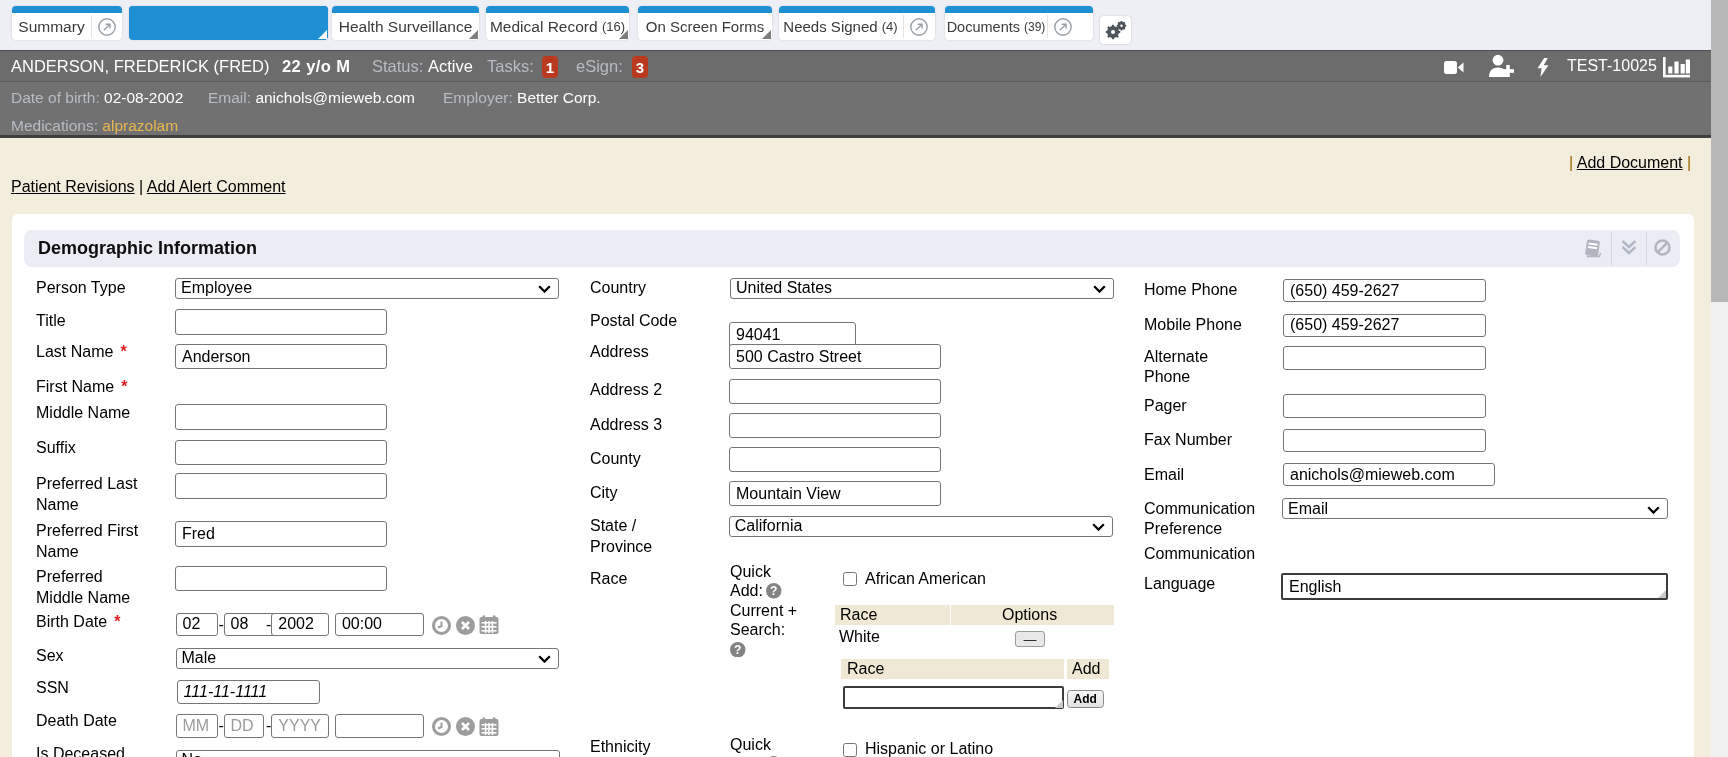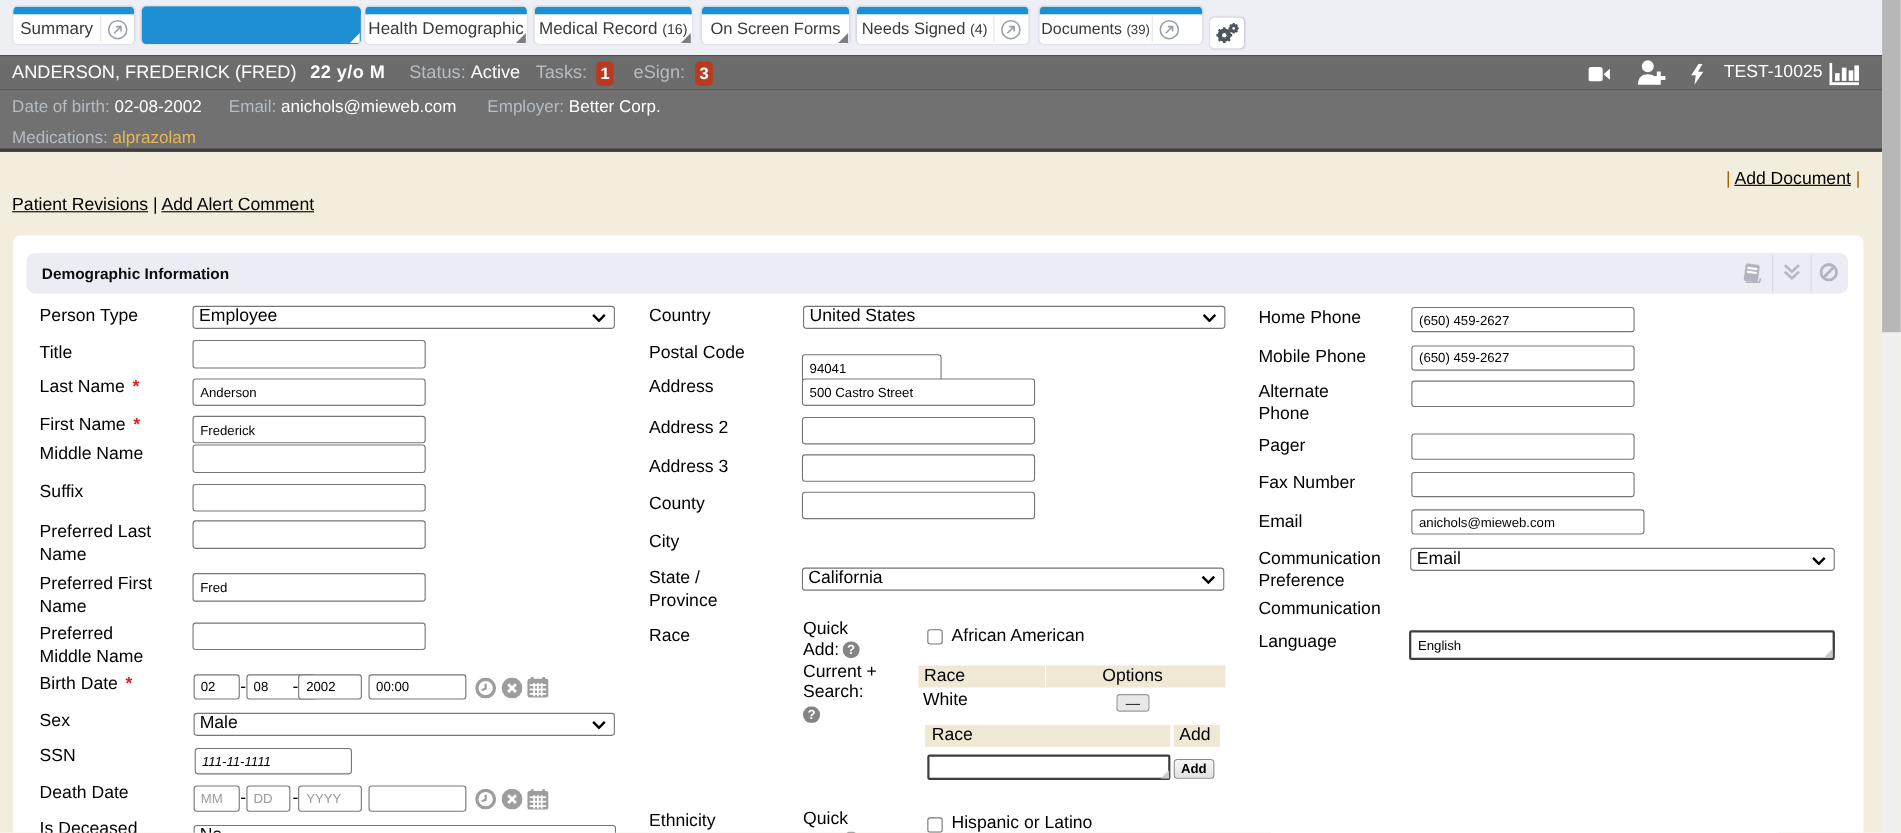--- a/index.html
+++ b/index.html
@@ -23,26 +23,26 @@
 #hdr2 { position:absolute; left:0; top:81px; width:1711px; height:57px; background:#717171; border-top:1px solid #5c5c5c; border-bottom:3px solid #3f3f3f; }
 .wh { color:#fff; } .gl { color:#b6bcc2; }
 .h1t { position:absolute; top:0; height:30px; display:flex; align-items:center; font-size:16.5px; white-space:nowrap; }
 .h2t { position:absolute; height:25px; display:flex; align-items:center; font-size:15.5px; white-space:nowrap; }
 .badge { position:absolute; top:5px; width:16px; height:22px; background:#b93a1e; border-radius:4px; color:#fff; font-weight:bold; font-size:15px; display:flex; align-items:center; justify-content:center; }
 
 .blink { color:#000; text-decoration:underline; }
 
 #panel { position:absolute; left:12px; top:214px; width:1682px; height:543px; background:#fff; border-radius:6px 6px 0 0; }
 #band { position:absolute; left:12px; top:16px; width:1656px; height:37px; background:#ecedf4; border-radius:8px; }
-#band h2 { position:absolute; left:14px; top:0; height:37px; display:flex; align-items:center; font-size:14px; color:#0d0d0d; }
+#band h2 { position:absolute; left:14px; top:0; height:37px; display:flex; align-items:center; font-size:18px; color:#0d0d0d; }
 .bandsep { position:absolute; top:2px; height:33px; width:1px; background:#d4d6de; }
 
 .lbl { position:absolute; font-size:16px; line-height:20.5px; color:#000; white-space:nowrap; }
 .req { color:#e02020; font-weight:bold; margin-left:7px; }
-.inp { position:absolute; background:#fff; border:1px solid #767676; border-radius:3px; font-size:12px; color:#000; display:flex; align-items:center; padding-left:6px; white-space:nowrap; }
+.inp { position:absolute; background:#fff; border:1px solid #767676; border-radius:3px; font-size:16px; color:#000; display:flex; align-items:center; padding-left:6px; white-space:nowrap; }
 .sel { position:absolute; background:#fff; border:1px solid #767676; border-radius:3px; font-size:16px; color:#000; display:flex; align-items:center; padding-left:5px; white-space:nowrap; }
 .sel svg { position:absolute; right:7px; top:50%; margin-top:-3px; }
 .ph { color:#9b9b9b; }
 .cb { position:absolute; width:14px; height:14px; background:#fff; border:1.5px solid #767676; border-radius:2.5px; }
 </style>
 </head>
 <body>
 
 <div id="tabbar">
   <div class="tab" style="left:12px;width:110px;">
@@ -53,21 +53,21 @@
         <circle cx="10" cy="10" r="8.2" fill="none" stroke="#98a0a6" stroke-width="1.4"></circle>
         <path d="M6.8 13.2 L12.6 7.4 M8.6 7.2 L13 7.2 L13 11.6" fill="none" stroke="#98a0a6" stroke-width="1.4"></path>
       </svg>
   </div>
   <div class="tab active" style="left:129px;width:199px;">
     <div class="blue"></div>
     <div class="corner"></div>
   </div>
   <div class="tab" style="left:332px;width:147px;">
     <div class="blue"></div>
-      <div class="txt">Health Demographic</div>
+      <div class="txt">Health Surveillance</div>
       <div class="corner"></div>
   </div>
   <div class="tab" style="left:486px;width:143px;">
     <div class="blue"></div>
       <div class="txt">Medical Record&nbsp;<span class="small">(16)</span></div>
       <div class="corner"></div>
   </div>
   <div class="tab" style="left:638px;width:134px;">
     <div class="blue"></div>
       <div class="txt f15">On Screen Forms</div>
@@ -189,21 +189,20 @@
 
 <div class="lbl" style="left:24px;top:64px;">Person Type</div>
 <div class="sel" style="left:163px;top:63.5px;width:384px;height:21px;">Employee<svg width="13" height="8" viewBox="0 0 13 8">
         <path d="M1.2 1.2 L6.5 6.6 L11.8 1.2" fill="none" stroke="#000" stroke-width="2.2"></path>
       </svg></div>
 <div class="lbl" style="left:24px;top:97px;">Title</div>
 <div class="inp" style="left:163px;top:94.5px;width:212px;height:26px;"></div>
 <div class="lbl" style="left:24px;top:128px;">Last Name<span class="req">*</span></div>
 <div class="inp" style="left:163px;top:130px;width:212px;height:25px;">Anderson</div>
 <div class="lbl" style="left:24px;top:163px;">First Name<span class="req">*</span></div>
-<div class="inp" style="left:163px;top:164px;width:212px;height:25px;">Frederick</div>
 <div class="lbl" style="left:24px;top:189px;">Middle Name</div>
 <div class="inp" style="left:163px;top:190px;width:212px;height:26px;"></div>
 <div class="lbl" style="left:24px;top:224px;">Suffix</div>
 <div class="inp" style="left:163px;top:226px;width:212px;height:25px;"></div>
 <div class="lbl" style="left:24px;top:260px;">Preferred Last<br>Name</div>
 <div class="inp" style="left:163px;top:259px;width:212px;height:26px;"></div>
 <div class="lbl" style="left:24px;top:307px;">Preferred First<br>Name</div>
 <div class="inp" style="left:163px;top:306.5px;width:212px;height:26px;">Fred</div>
 <div class="lbl" style="left:24px;top:353px;">Preferred<br>Middle Name</div>
 <div class="inp" style="left:163px;top:352px;width:212px;height:25px;"></div>
@@ -284,20 +283,21 @@
 <div class="inp" style="left:717px;top:108px;width:127px;height:26px;">94041</div>
 <div class="lbl" style="left:578px;top:128px;">Address</div>
 <div class="inp" style="left:717px;top:130px;width:212px;height:25px;">500 Castro Street</div>
 <div class="lbl" style="left:578px;top:166px;">Address 2</div>
 <div class="inp" style="left:717px;top:165px;width:212px;height:25px;"></div>
 <div class="lbl" style="left:578px;top:201px;">Address 3</div>
 <div class="inp" style="left:717px;top:198.5px;width:212px;height:25px;"></div>
 <div class="lbl" style="left:578px;top:235px;">County</div>
 <div class="inp" style="left:717px;top:232.5px;width:212px;height:25px;"></div>
 <div class="lbl" style="left:578px;top:269px;">City</div>
+<div class="inp" style="left:717px;top:267px;width:212px;height:25px;">Mountain View</div>
 <div class="lbl" style="left:578px;top:302px;">State /<br>Province</div>
 <div class="sel" style="left:716.8px;top:301.5px;width:384px;height:21px;">California<svg width="13" height="8" viewBox="0 0 13 8">
         <path d="M1.2 1.2 L6.5 6.6 L11.8 1.2" fill="none" stroke="#000" stroke-width="2.2"></path>
       </svg></div>
 <div class="lbl" style="left:578px;top:355px;">Race</div>
 <div class="lbl" style="left:718px;top:347.5px;line-height:19.5px;">Quick<br>Add: <br>Current +<br>Search:</div>
 <svg class="abs" style="left:754px;top:369px;" width="15.5" height="15.5" viewBox="0 0 16 16">
       <circle cx="8" cy="8" r="8" fill="#848484"></circle>
       <text x="8" y="12" font-size="12.5" font-weight="bold" fill="#fff" text-anchor="middle" font-family="Liberation Sans">?</text>
     </svg>

